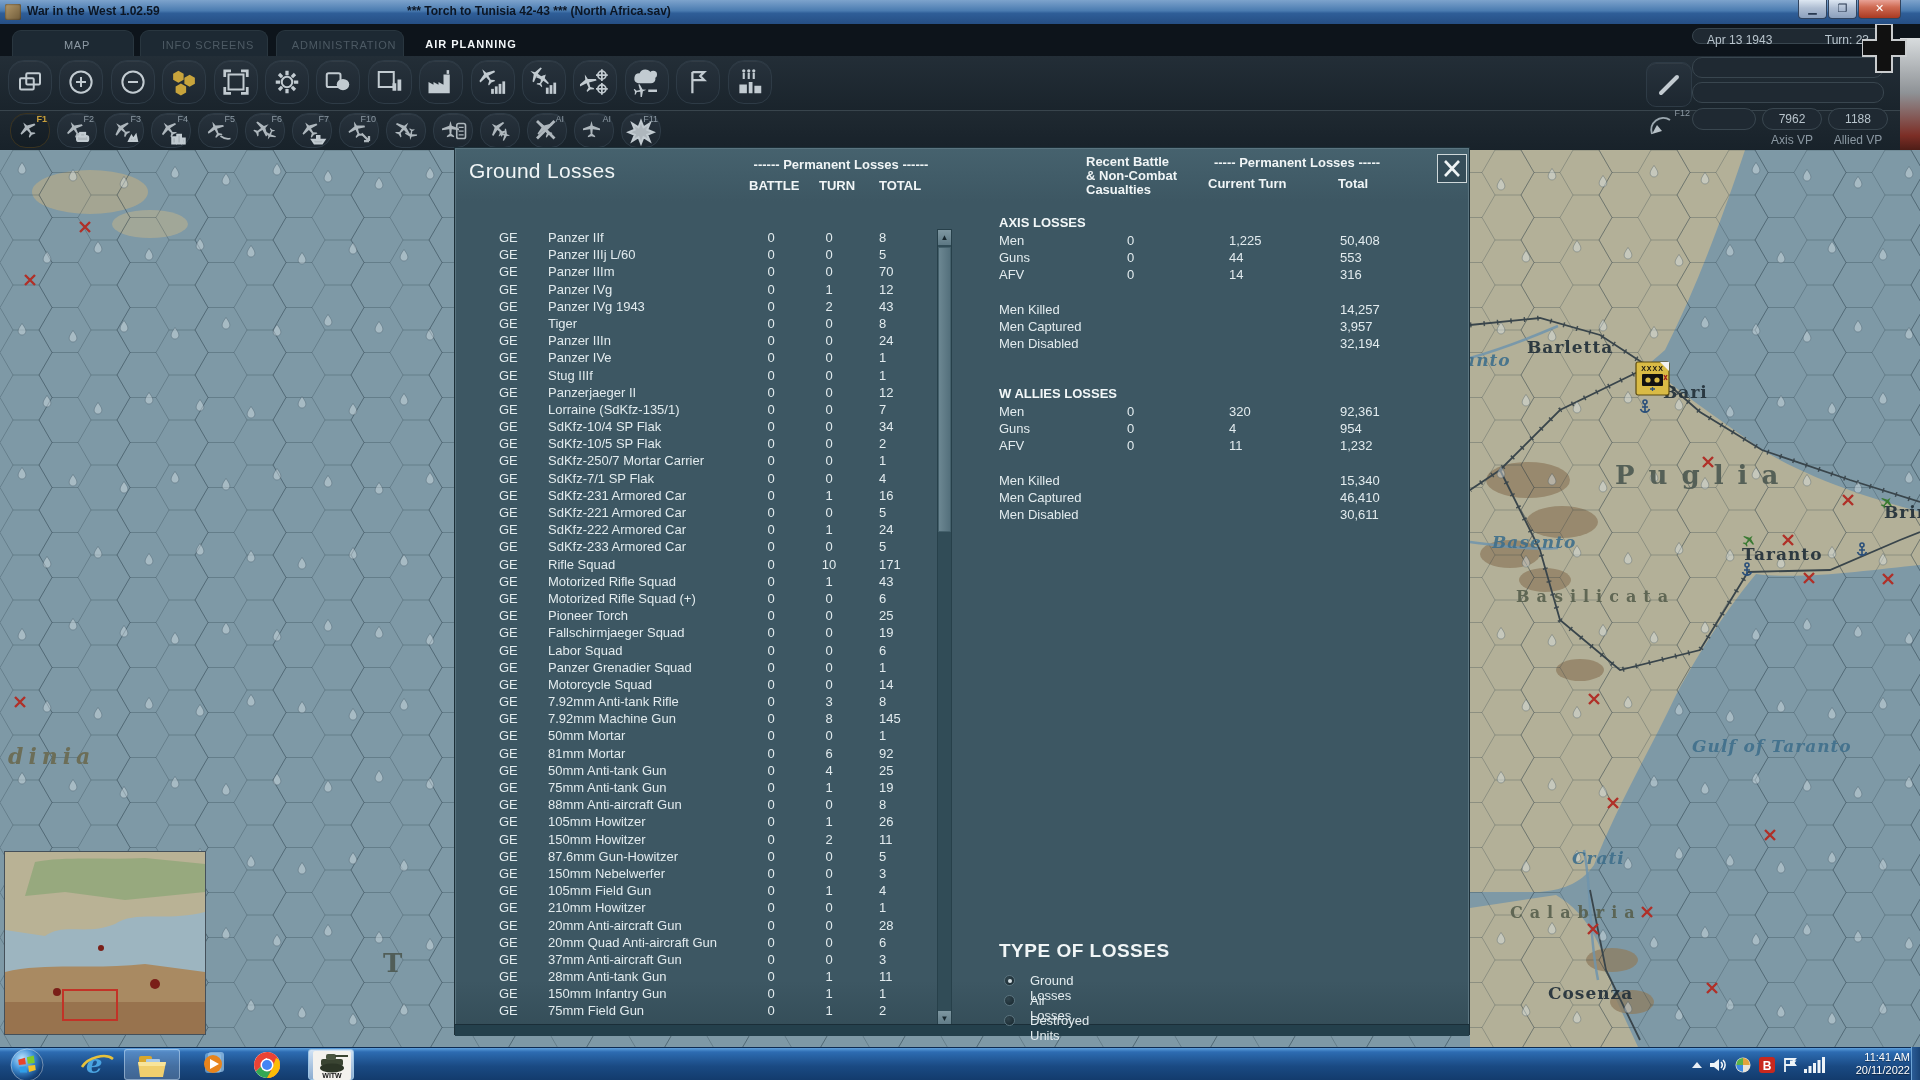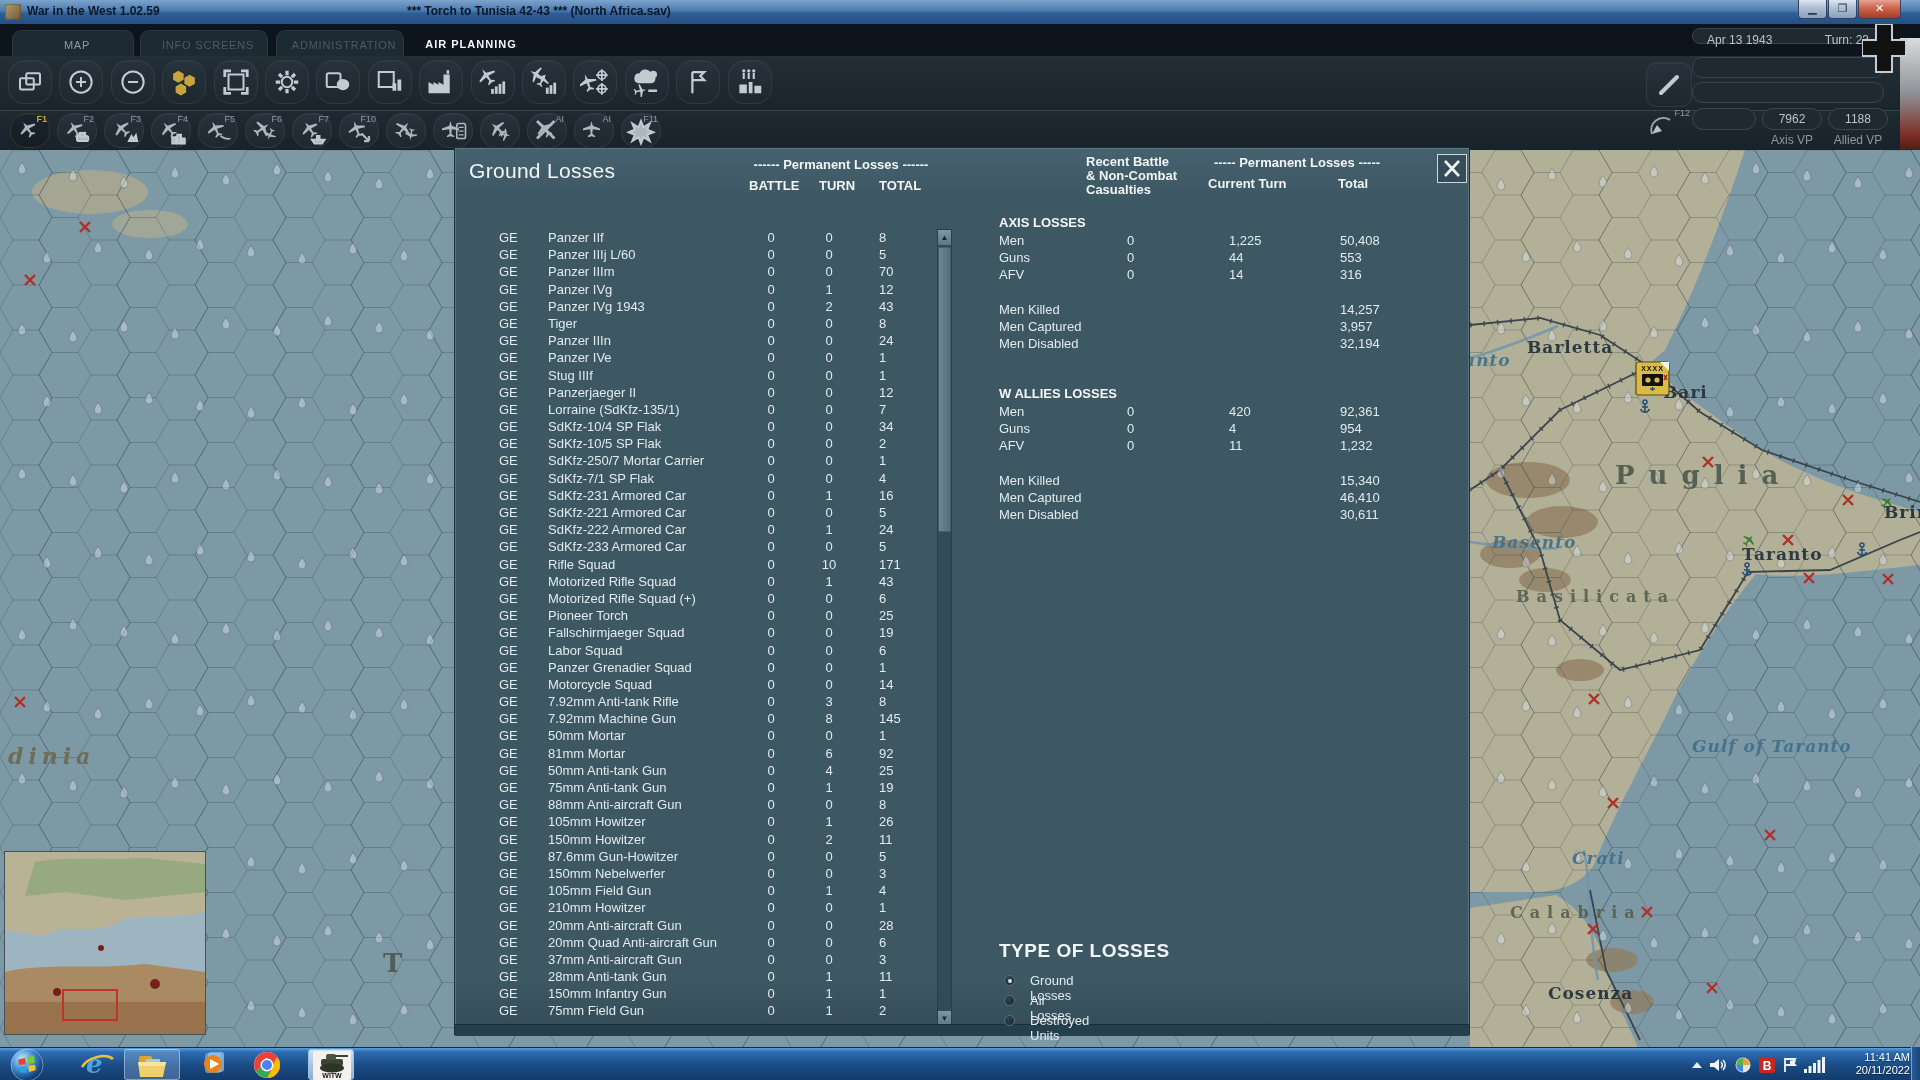--- a/index.html
+++ b/index.html
@@ -1131,21 +1131,21 @@
         <div class="rrow">
           <span class="rl">Men Disabled</span>
           <span class="rtot">32,194</span>
         </div>
       </div>
     <div class="rsec" id="allies-sec" style="top:237px;">
         <div class="rrow rtitle">W ALLIES LOSSES</div>
         <div class="rrow">
           <span class="rl">Men</span>
           <span class="rb">0</span>
-          <span class="rt">420</span>
+          <span class="rt">320</span>
           <span class="rtot">92,361</span>
         </div>
         <div class="rrow">
           <span class="rl">Guns</span>
           <span class="rb">0</span>
           <span class="rt">4</span>
           <span class="rtot">954</span>
         </div>
         <div class="rrow">
           <span class="rl">AFV</span>

